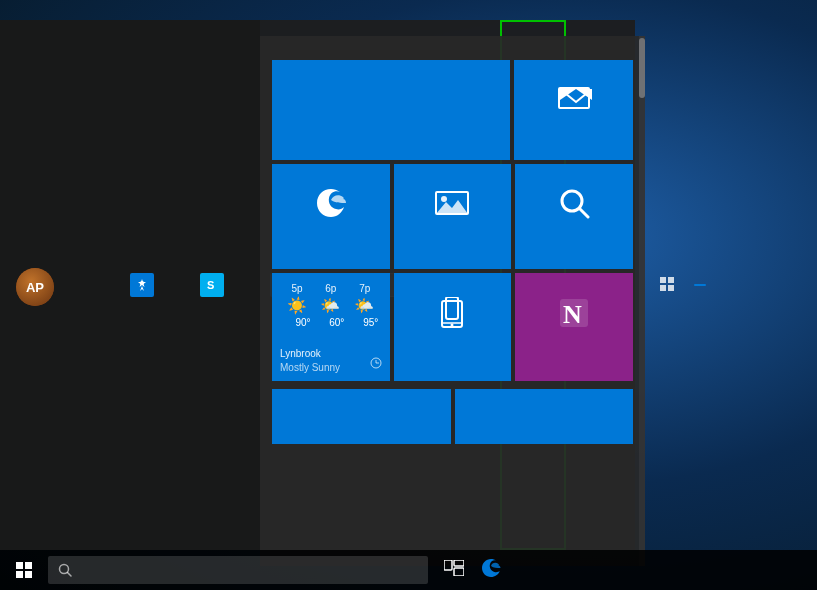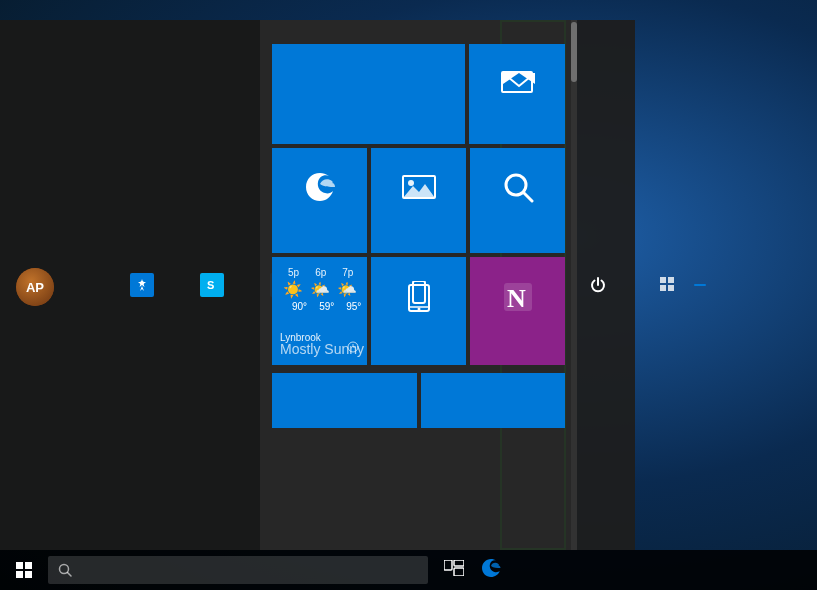--- a/index.html
+++ b/index.html
@@ -159,22 +159,22 @@
       color: white;
       font-size: 10px;
       padding: 1px 6px;
       border-radius: 2px;
     }
 
     
     .right-panel {
       position: absolute;
       left: 260px;
-      top: 0;
-      width: 317px;
+      top: 16px;
+      width: 385px;
       height: 100%;
       background: rgba(40, 40, 40, 0.92);
       padding: 14px 12px 0 12px;
       overflow: hidden;
     }
 
     .tiles-title {
       color: white;
       font-size: 13px;
       margin-bottom: 10px;
@@ -593,30 +593,30 @@
       <div class="tile tile-weather" style="position:relative;padding:6px 8px;">
         <div style="display:flex;justify-content:space-around;align-items:flex-start;padding-top:4px;">
           <div class="weather-col">
             <span class="weather-time">5p</span>
             <span class="sun-icon">☀️</span>
             <span class="weather-temp">90°</span>
           </div>
           <div class="weather-col">
             <span class="weather-time">6p</span>
             <span class="sun-icon">🌤️</span>
-            <span class="weather-temp">59°</span>
+            <span class="weather-temp">60°</span>
           </div>
           <div class="weather-col">
             <span class="weather-time">7p</span>
             <span class="sun-icon">🌤️</span>
             <span class="weather-temp">95°</span>
           </div>
         </div>
         <div style="position:absolute;bottom:22px;left:8px;font-size:10px;color:rgba(255,255,255,0.9);">Lynbrook</div>
-        <div style="position:absolute;bottom:8px;left:8px;font-size:14px;color:rgba(255,255,255,0.7);">Mostly Sunny</div>
+        <div style="position:absolute;bottom:8px;left:8px;font-size:10px;color:rgba(255,255,255,0.7);">Mostly Sunny</div>
         <div style="position:absolute;bottom:8px;right:8px;">
           <svg width="12" height="12" viewBox="0 0 12 12">
             <circle cx="6" cy="6" r="5" fill="none" stroke="rgba(255,255,255,0.7)" stroke-width="1"></circle>
             <line x1="6" y1="3" x2="6" y2="6" stroke="rgba(255,255,255,0.7)" stroke-width="1"></line>
             <line x1="6" y1="6" x2="9" y2="6" stroke="rgba(255,255,255,0.7)" stroke-width="1"></line>
           </svg>
         </div>
       </div>
 
       <div class="tile tile-phone" style="position:relative;">

